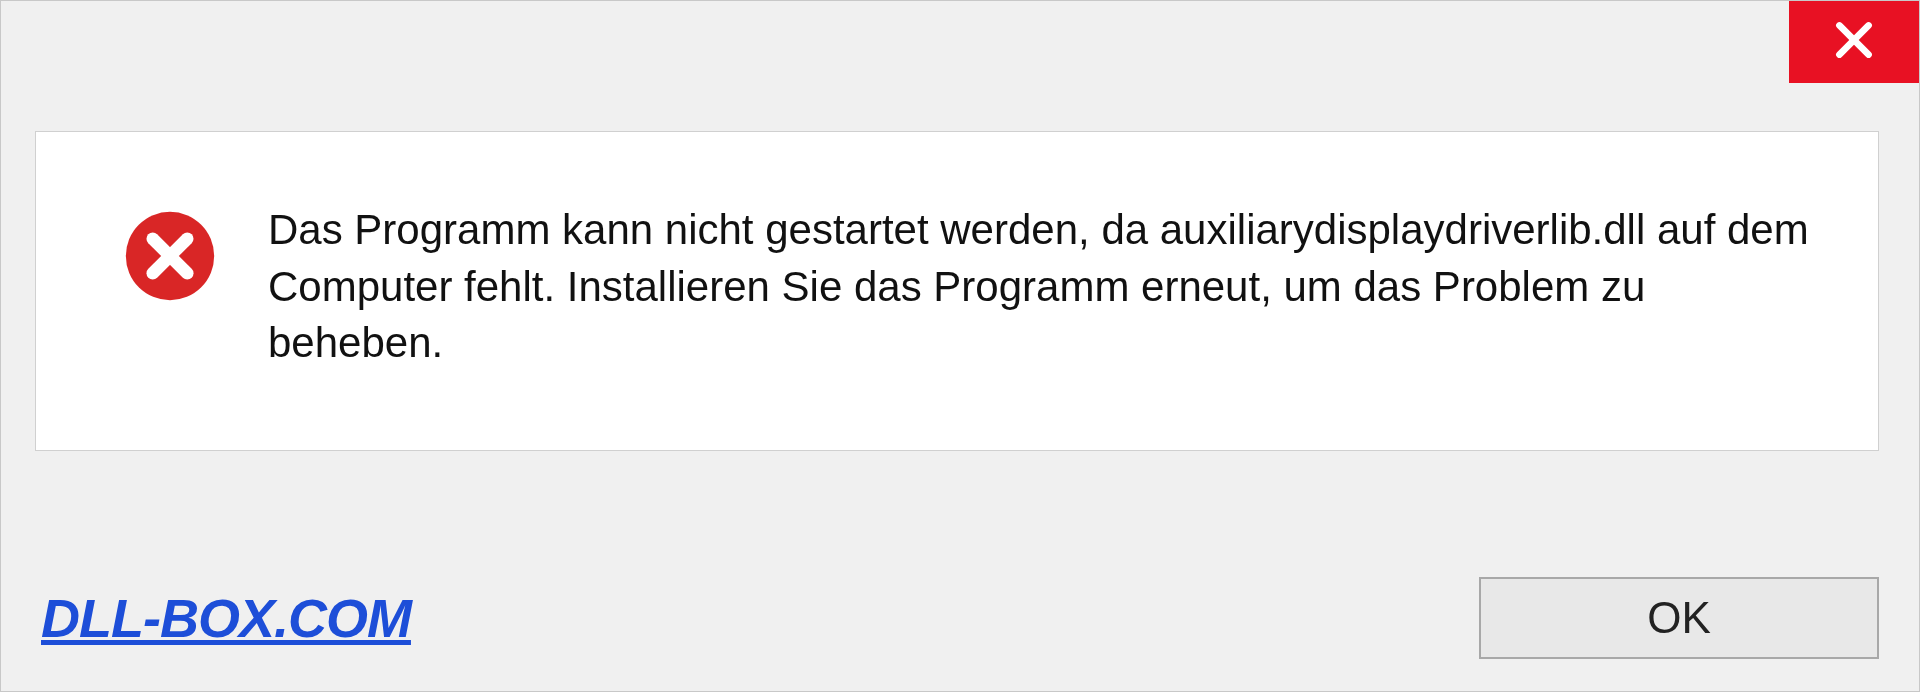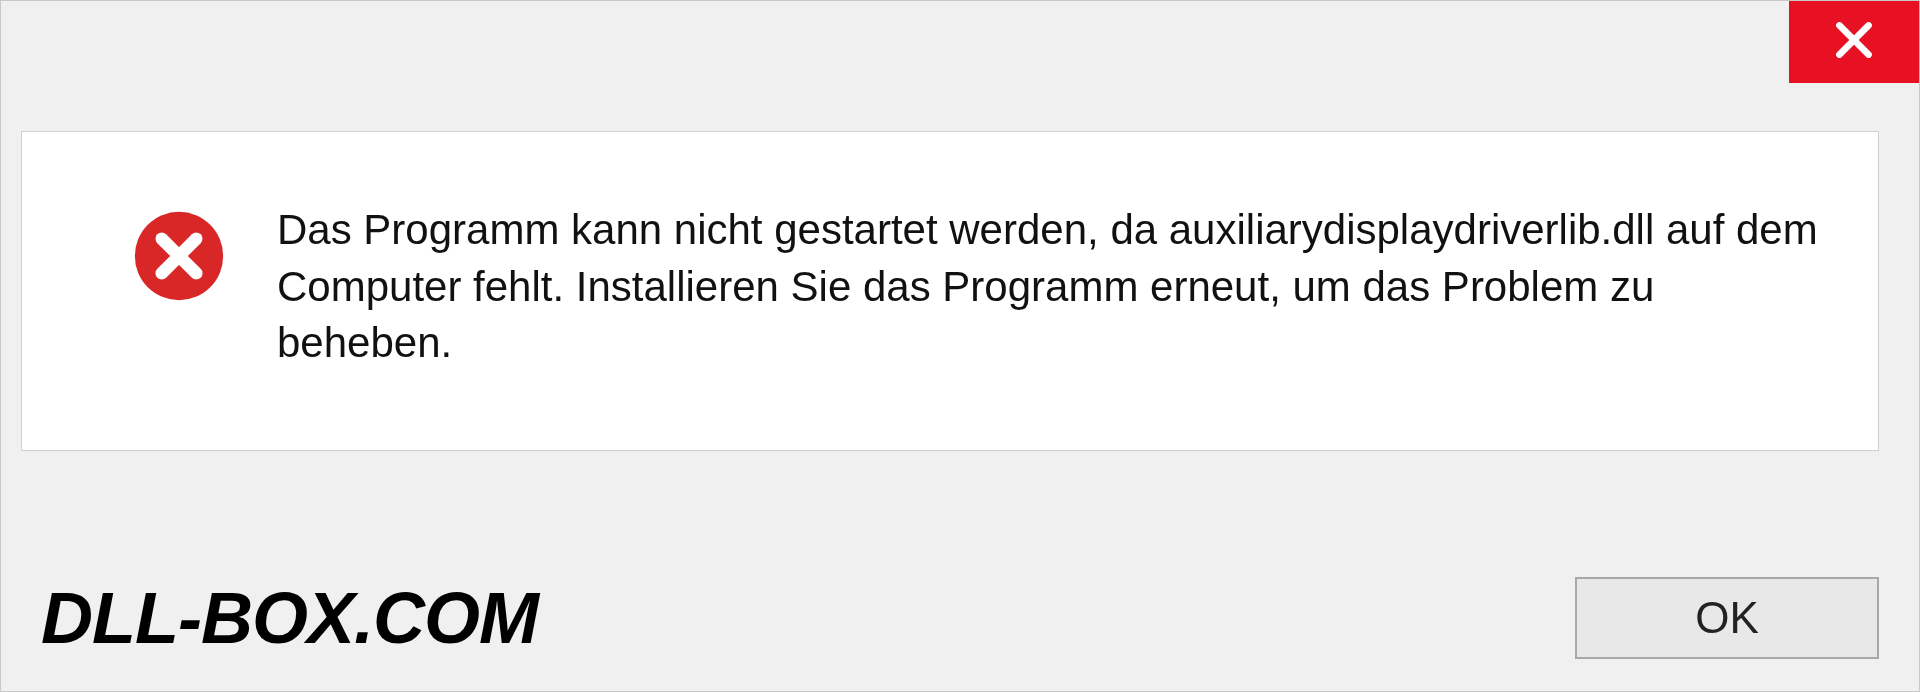--- a/index.html
+++ b/index.html
@@ -46,24 +46,24 @@
       display: flex;
       align-items: center;
       justify-content: center;
       cursor: pointer;
     }
     .close-button svg {
       width: 50px;
       height: 50px;
     }
     .content-area {
-      margin: 30px 40px 20px 20px;
+      margin: 30px 40px 20px 34px;
       background: #ffffff;
       border: 1px solid #d0d0d0;
-      padding: 70px 60px 70px 109px;
+      padding: 70px 60px 70px 86px;
       display: flex;
       align-items: flex-start;
       gap: 50px;
       min-height: 320px;
     }
     .error-icon {
       flex-shrink: 0;
       width: 96px;
       height: 96px;
       margin-top: 6px;
@@ -78,28 +78,29 @@
       position: absolute;
       left: 0;
       right: 0;
       bottom: 0;
       padding: 18px 40px 32px 40px;
       display: flex;
       align-items: center;
       justify-content: space-between;
     }
     .watermark {
-      font-size: 72px;
+      font-size: 54px;
       font-weight: 800;
       font-style: italic;
       letter-spacing: -1px;
-      color: #000000;
+      color: #1d4ed8;
+      text-decoration: underline;
     }
     .ok-button {
-      width: 304px;
+      width: 400px;
       height: 82px;
       background: #e8e8e8;
       border: 2px solid #a8a8a8;
       font-size: 44px;
       font-family: inherit;
       color: #222;
       cursor: pointer;
       display: flex;
       align-items: center;
       justify-content: center;

